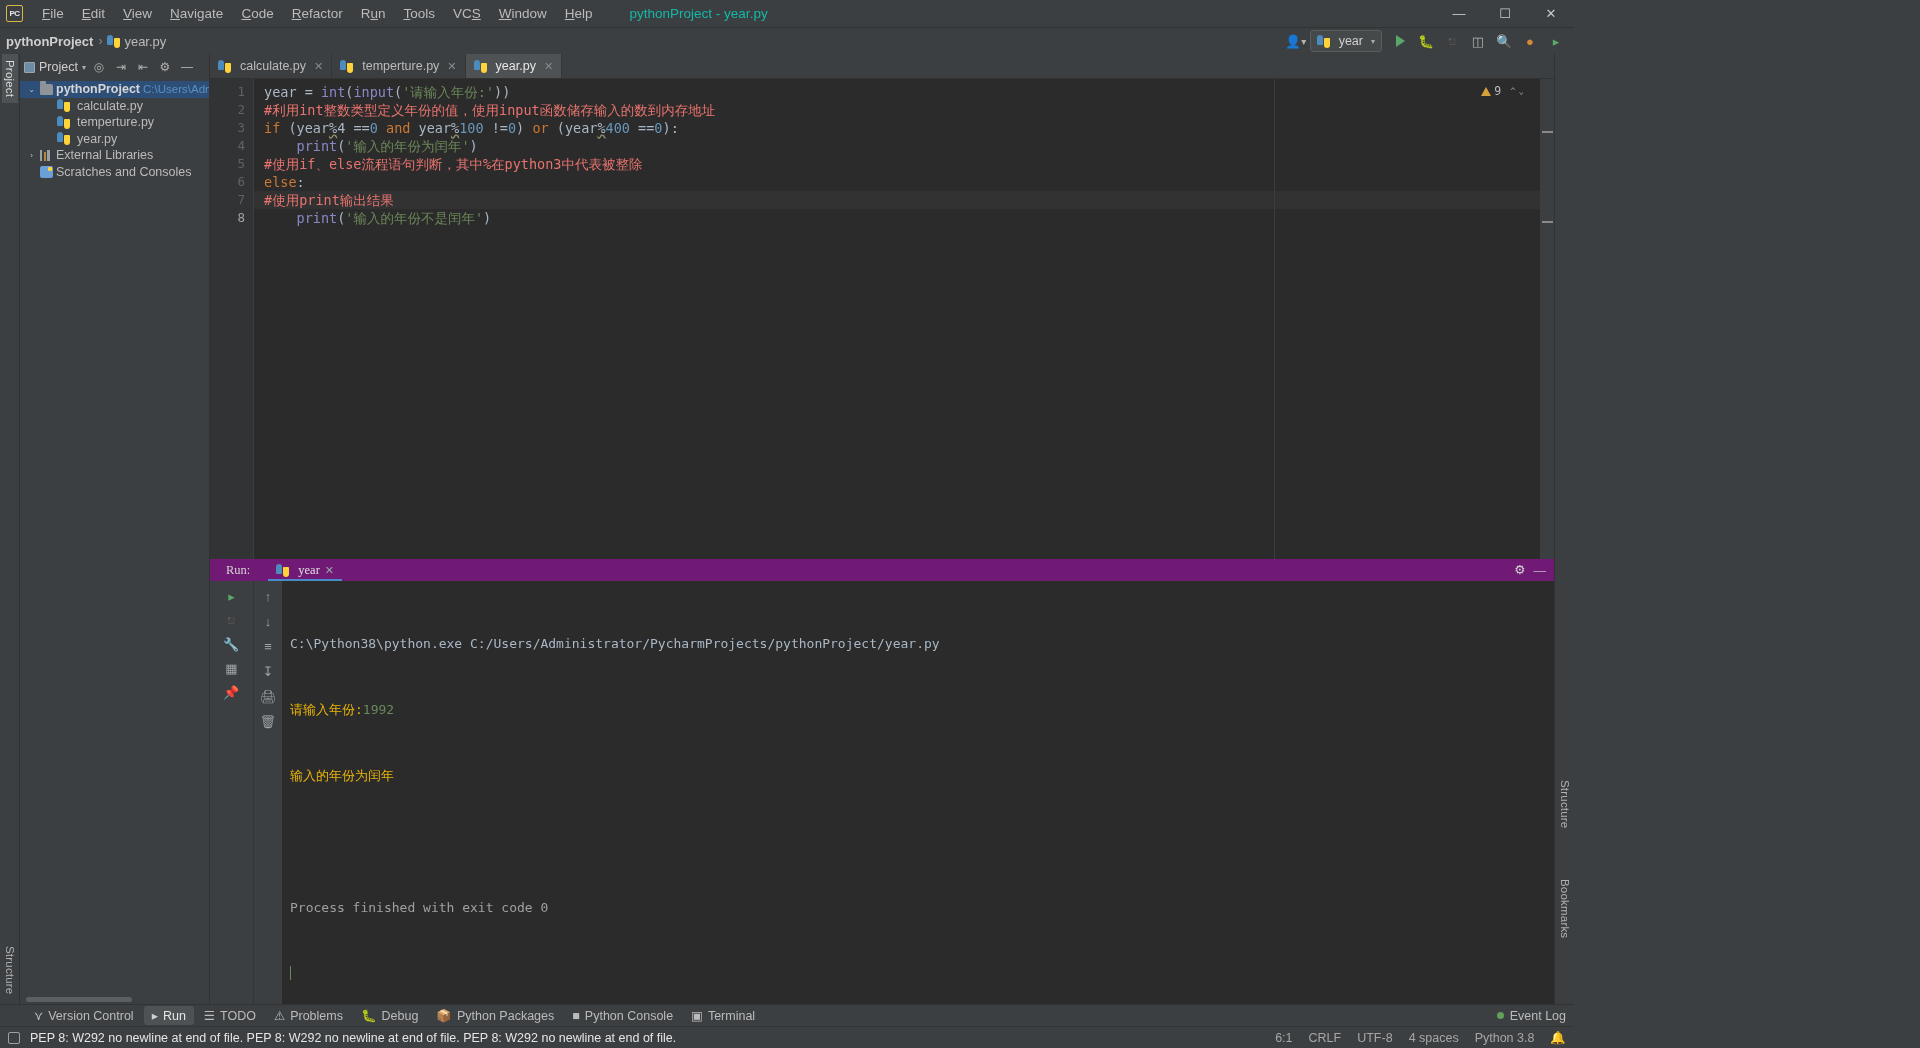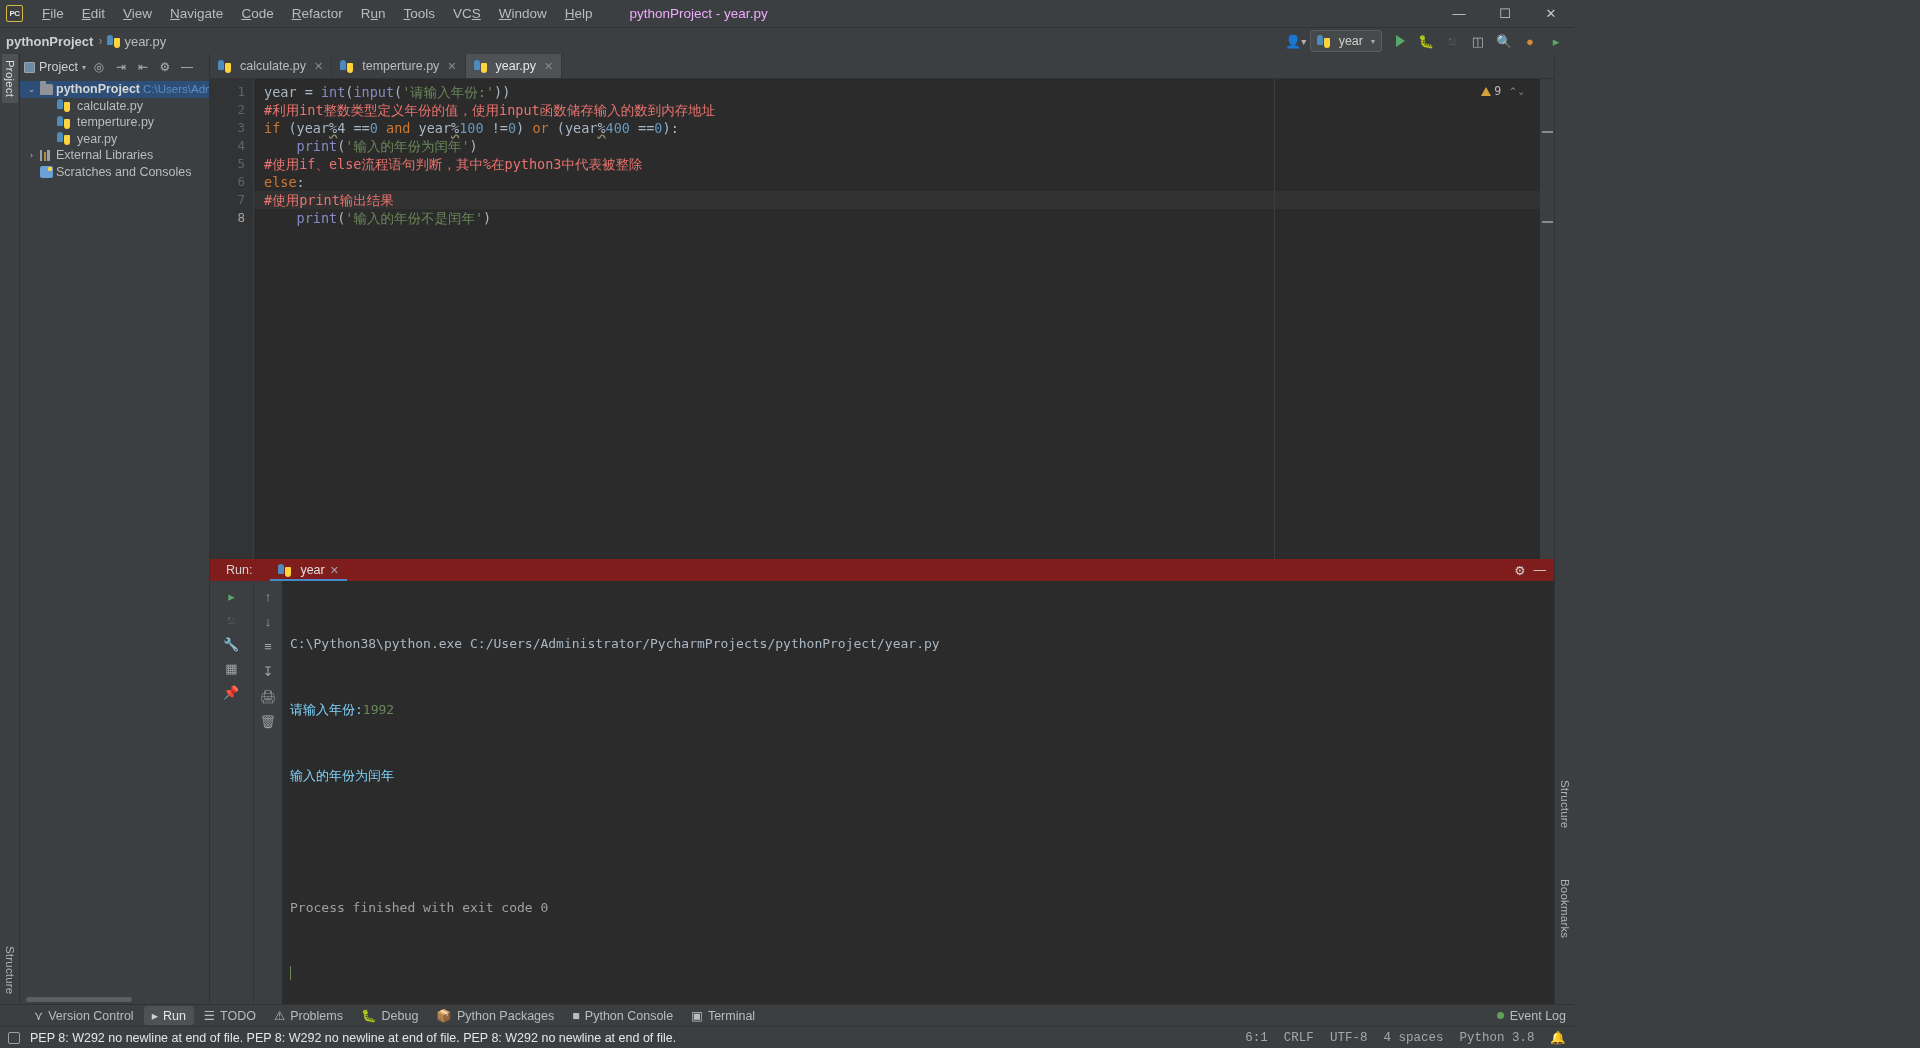--- a/index.html
+++ b/index.html
@@ -20,21 +20,21 @@
   }
   .pc-logo {
     width:17px; height:17px; border:1.6px solid #d6b843; border-radius:2px;
     color:#e8e8e8; font-size:8px; font-weight:bold; display:flex;
     align-items:center; justify-content:center; margin-right:10px; letter-spacing:-0.5px;
   }
   .menu-item {
     padding:3px 9px; color:#bbbbbb; font-size:13.5px; cursor:default; white-space:nowrap;
   }
   .menu-item u { text-decoration:underline; }
-  .win-title { margin-left:28px; color:#f0abfc; font-size:13.5px; }
+  .win-title { margin-left:28px; color:#14b8a6; font-size:13.5px; }
   .win-ctrls { margin-left:auto; display:flex; height:28px; }
   .win-btn {
     width:46px; height:28px; display:flex; align-items:center; justify-content:center;
     color:#c8c8c8; font-size:13px;
   }
 
   
   .navbar {
     height:26px; background:#3c3f41; display:flex; align-items:center;
     padding-left:6px; flex:none;
@@ -164,22 +164,22 @@
     position:absolute; top:3px; right:16px; display:flex; align-items:center; gap:3px;
     font-size:11.5px; color:#bbbbbb; z-index:5;
   }
   .warn-tri { width:0;height:0;border-left:5px solid transparent;border-right:5px solid transparent;
               border-bottom:9px solid #d6a13a; position:relative; }
   .rg-mark { position:absolute; right:1px; width:11px; height:2px; background:#8a8a8a; }
 
   
   .run-panel { height:445px; background:#3c3f41; display:flex; flex-direction:column; flex:none; }
   .run-head {
-    height:22px; background:#7f1d1d; display:flex; align-items:center; flex:none;
-    padding-left:16px; font-size:12.5px; color:#d3d3d3; position:relative;
+    height:22px; background:#701a75; display:flex; align-items:center; flex:none;
+    padding-left:16px; font-size:12.5px; color:#d3d3d3; position:relative;font-family:Liberation Serif, serif;
   }
   .run-label { margin-right:18px; }
   .run-tab {
     display:flex; align-items:center; gap:5px; padding:0 8px; height:22px;
     position:relative; color:#e0e0e0;
   }
   .run-tab.active::after {
     content:''; position:absolute; left:0; right:0; bottom:0; height:2px; background:#4a88c7;
   }
   .run-tab .x { color:#9aa4ad; font-size:11px; }
@@ -195,42 +195,42 @@
     align-items:center; padding-top:4px; gap:3px;
   }
   .sbtn { width:22px; height:22px; display:flex; align-items:center; justify-content:center;
           color:#9fa3a6; font-size:13px; border-radius:3px; }
   .console {
     flex:1; background:#2b2b2b; padding:8px 16px 0 8px; overflow:hidden;
     font-family:"DejaVu Sans Mono", monospace; font-size:13px; line-height:22px;
     color:#a9b7c6; white-space:pre;
   }
   .c-cmd { color:#a9b7c6; }
-  .c-out { color:#7dd3fc;text-align:center; }
+  .c-out { color:#eab308;text-align:center; }
   .c-in  { color:#6a8759; }
   .c-fin { color:#a0a0a0; }
   .caret-blink { display:inline-block; width:1px; height:14px; background:#6a8759; vertical-align:-2px; }
 
   
   .bottom-bar {
     height:22px; background:#3c3f41; display:flex; align-items:center; flex:none;
     font-size:12.5px; color:#bbbbbb; border-top:1px solid #323232; padding-left:26px; gap:2px;
   }
   .bw-item { display:flex; align-items:center; gap:5px; padding:2px 8px; border-radius:3px; white-space:nowrap; }
   .bw-item.active { background:#4e5254; color:#e6e6e6; }
   .bw-right { margin-left:auto; display:flex; align-items:center; gap:6px; padding-right:8px; }
   .ev-dot { width:7px;height:7px;border-radius:50%;background:#62a05a; }
 
   
   .status-bar {
     height:22px; background:#3c3f41; display:flex; align-items:center; flex:none;
     font-size:12.5px; color:#a6a6a6; padding:0 8px; gap:10px; border-top:1px solid #343434;
   }
   .sb-msg { color:#e5e5e5; }
-  .sb-right { margin-left:auto; display:flex; align-items:center; gap:16px;font-family:Liberation Mono, monospace; }
+  .sb-right { margin-left:auto; display:flex; align-items:center; gap:16px; }
   .insp-ic { width:12px;height:12px;border:1.4px solid #9aa0a6;border-radius:2px;flex:none; }
 
   .sm { font-size:10px; }
 </style>
 </head>
 <body>
 
 <div class="app">
 
   <div class="menubar">

